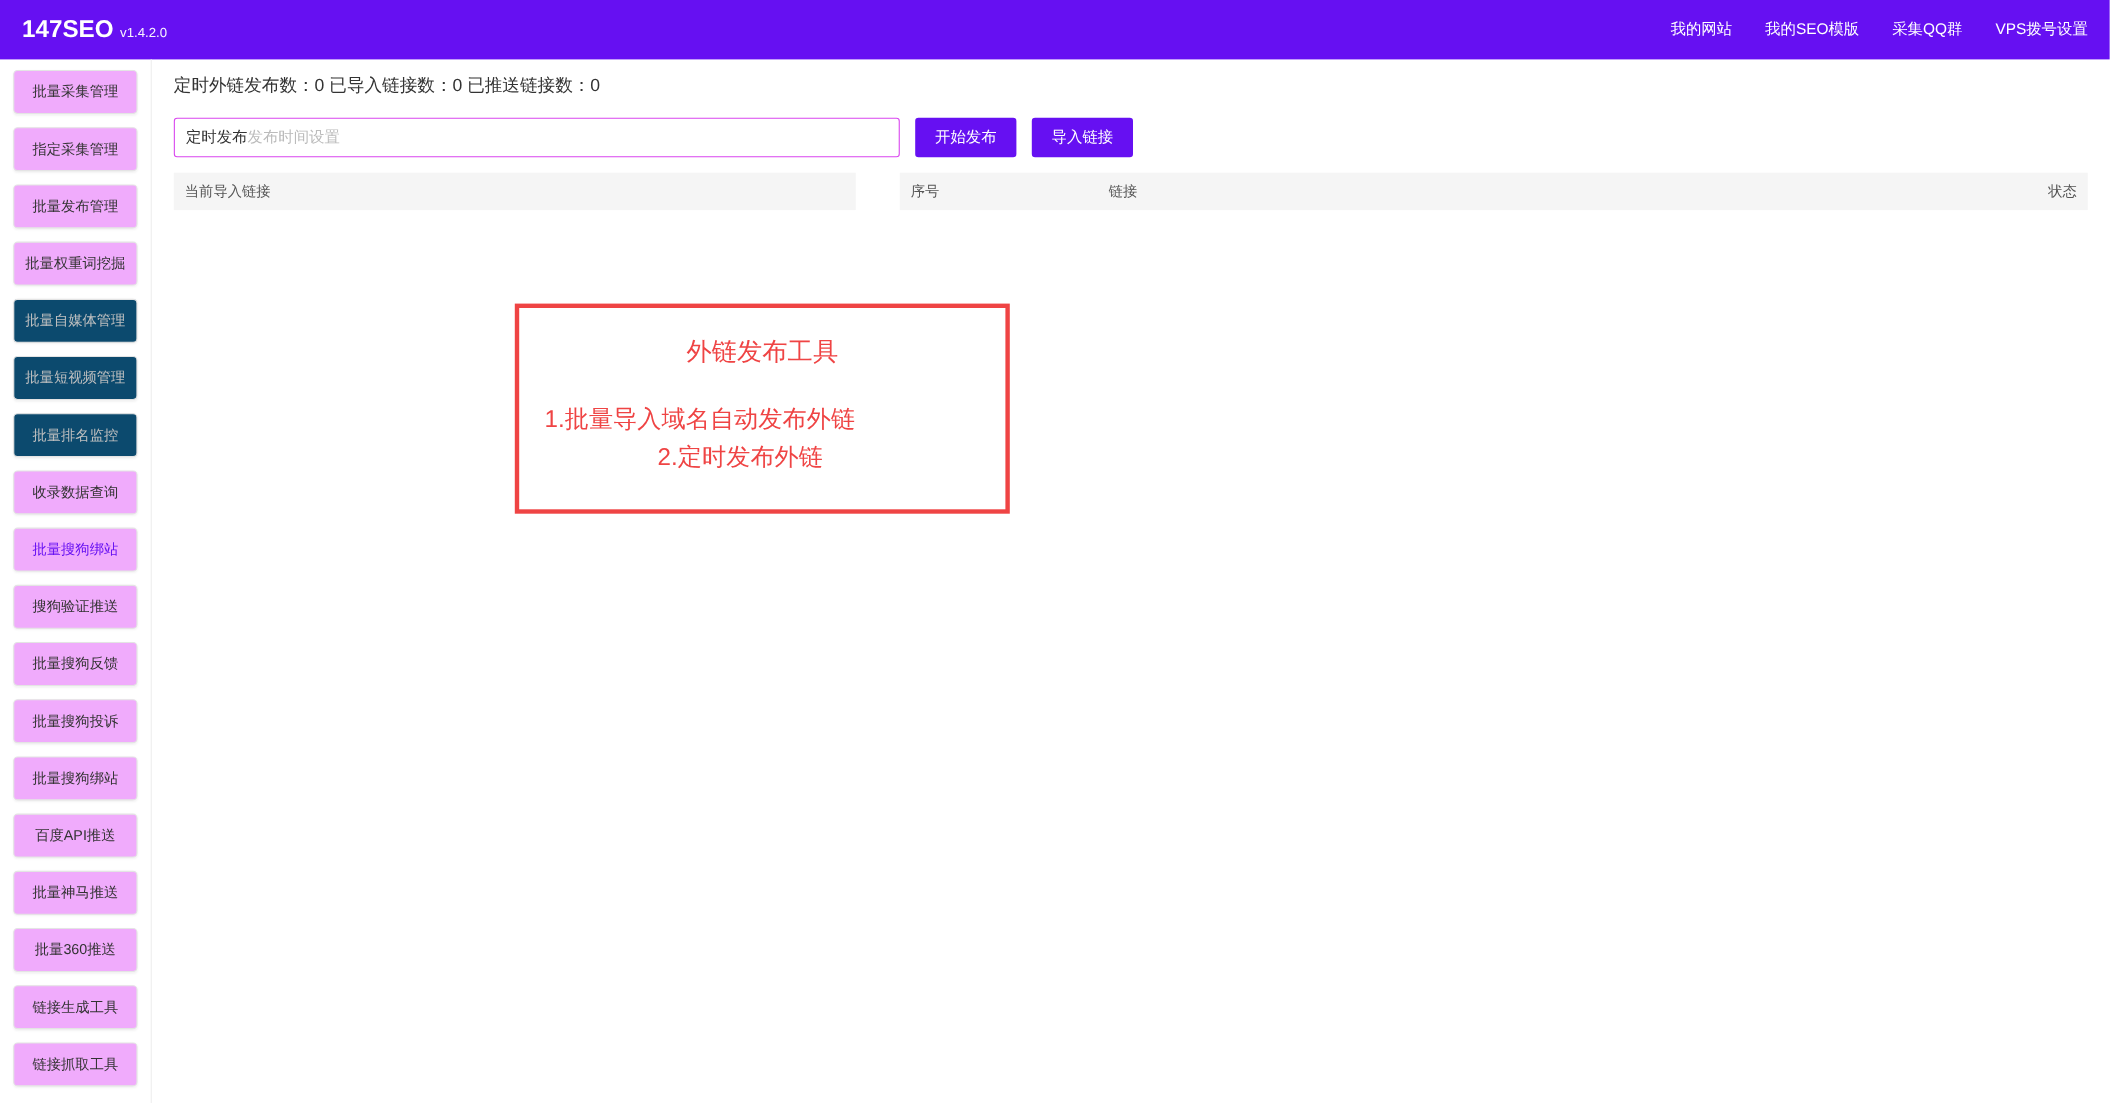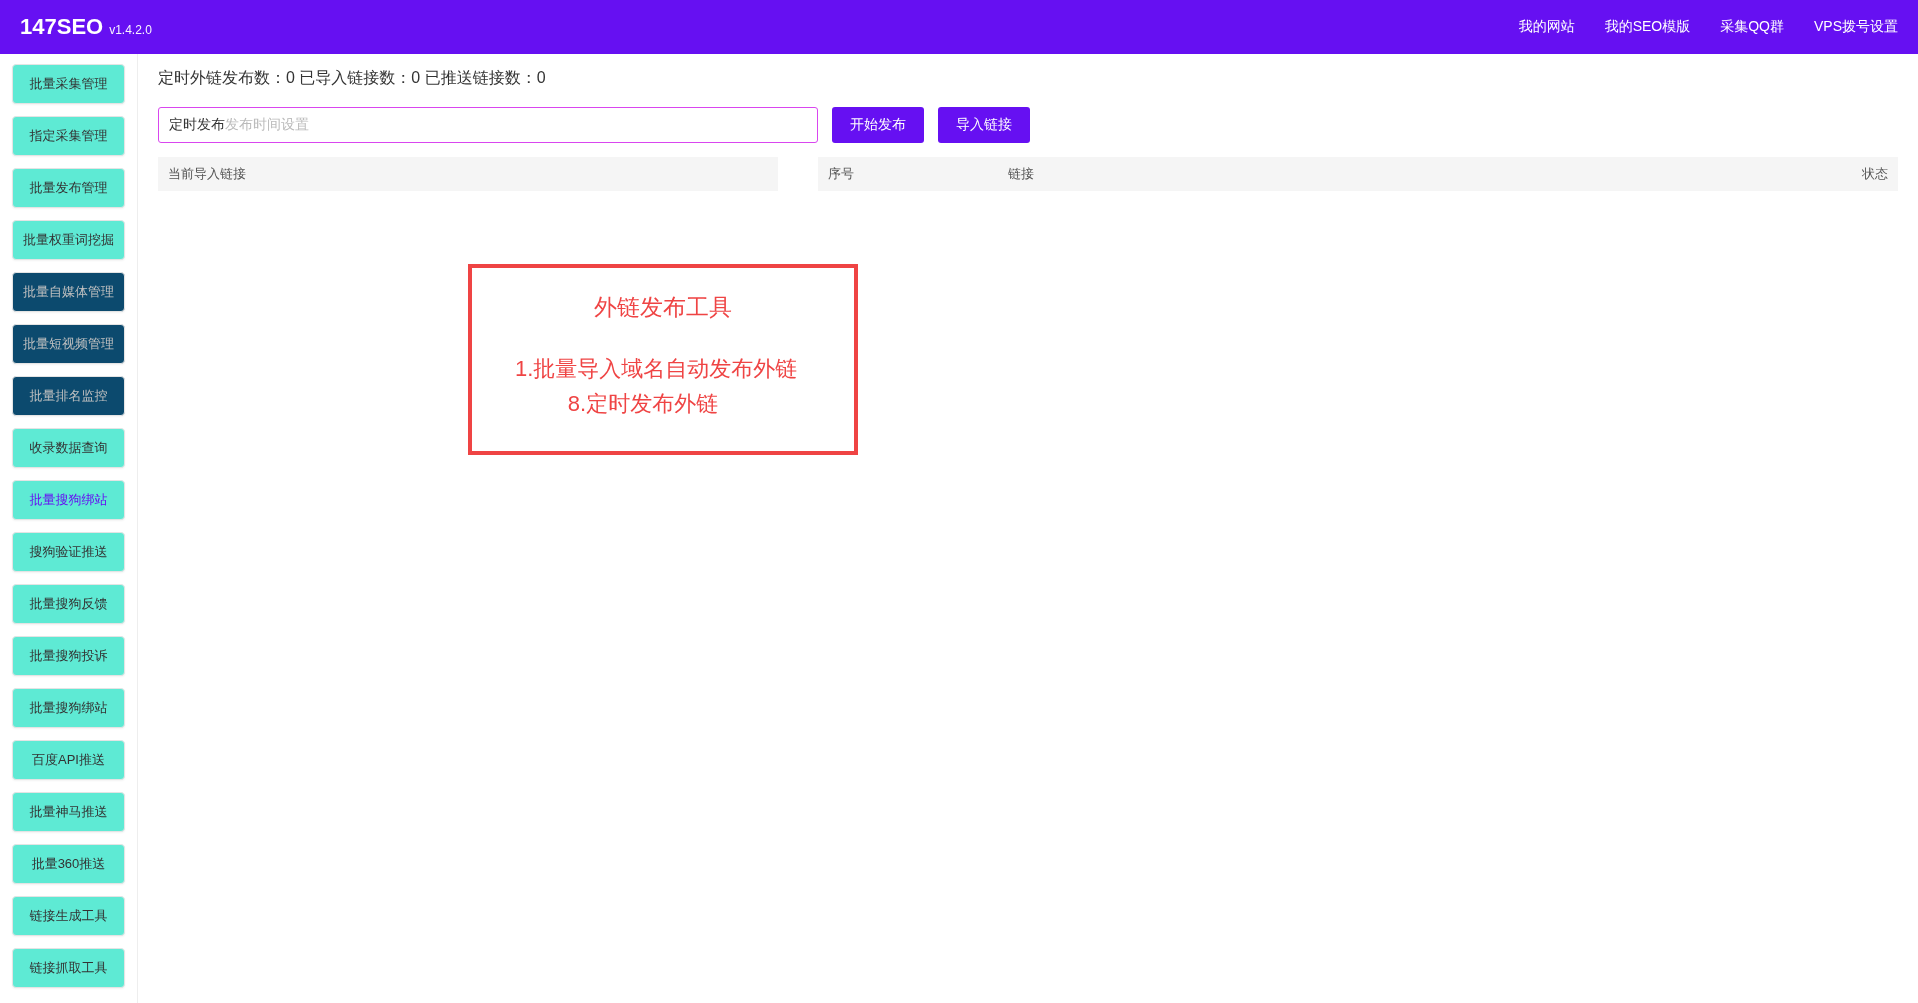--- a/index.html
+++ b/index.html
@@ -30,21 +30,21 @@
     }
     .sidebar::-webkit-scrollbar { width: 10px; }
     .sidebar::-webkit-scrollbar-thumb { background: #ccc; border-radius: 5px; }
     .sidebar::-webkit-scrollbar-track { background: #f5f5f5; }
     
     .side-btn {
       display: block;
       width: 100%;
       padding: 10px 6px;
       margin-bottom: 12px;
-      background: #5eead4;
+      background: #f0abfc;
       border: 1px solid #e4e4e4;
       border-radius: 4px;
       font-size: 13px;
       color: #333;
       text-align: center;
       cursor: pointer;
       box-shadow: 0 1px 2px rgba(0,0,0,0.05);
     }
     .side-btn.disabled { color: #c0c0c0; background: #0c4a6e; cursor: not-allowed; }
     .side-btn.active { color: #6610f2; }
@@ -95,24 +95,24 @@
       display: flex;
     }
     .tbl-right .tbl-head { justify-content: flex-start; gap: 100px; }
     .th-seq { width: 80px; }
     .th-link { flex: 1; }
     .th-status { width: 60px; text-align: right; margin-left: auto; }
     
     .overlay-box {
       position: absolute;
       left: 330px;
-      top: 210px;
-      width: 390px;
+      top: 222px;
+      width: 450px;
       border: 4px solid #ef4444;
-      padding: 24px 43px 30px;
+      padding: 24px 23px 30px;
       background: transparent;
     }
     .overlay-title {
       color: #ef4444;
       font-size: 23px;
       text-align: center;
       margin-bottom: 28px;
       font-weight: normal;
     }
     .overlay-line {
@@ -184,16 +184,16 @@
           <span class="th-seq">序号</span>
           <span class="th-link">链接</span>
           <span class="th-status">状态</span>
         </div>
       </div>
     </div>
 
     <div class="overlay-box">
       <div class="overlay-title">外链发布工具</div>
       <div class="overlay-line">1.批量导入域名自动发布外链</div>
-      <div class="overlay-line two">8.定时发布外链</div>
+      <div class="overlay-line two">2.定时发布外链</div>
     </div>
   </div>
 </div>
 
 </body></html>

